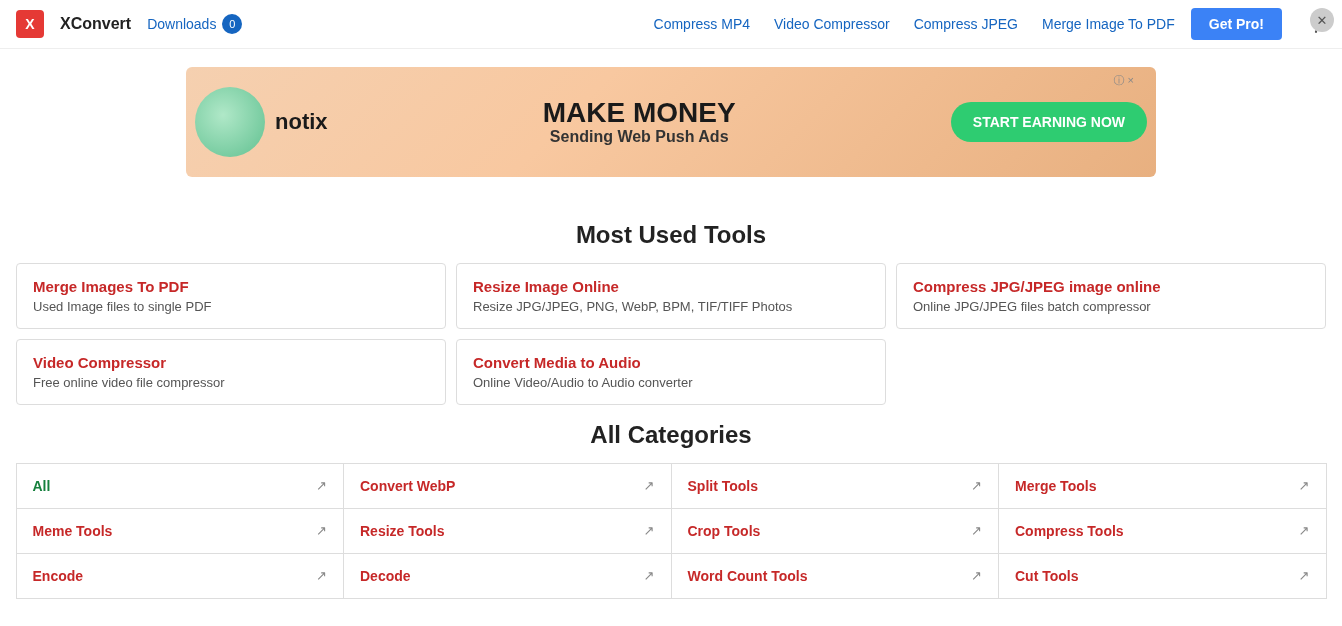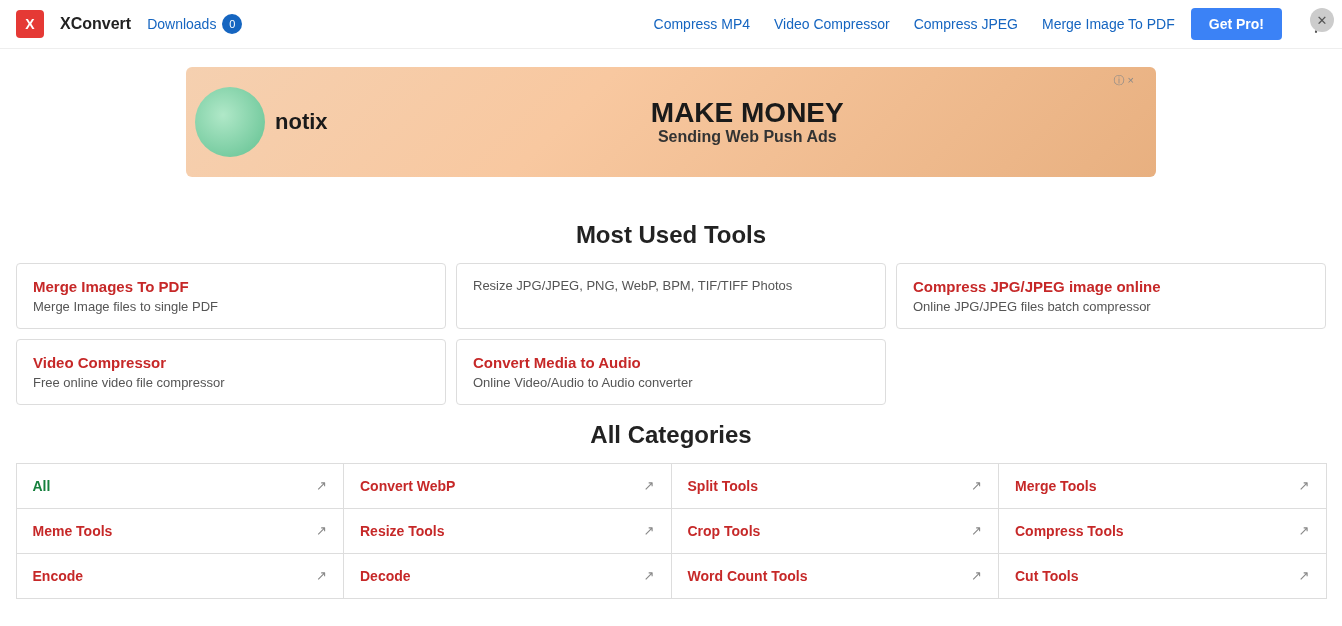--- a/index.html
+++ b/index.html
@@ -259,36 +259,38 @@
   <div class="ad-banner">
     <div class="ad-banner-inner">
       <div class="ad-left">
         <div class="notix-circle"></div>
         <span class="notix-logo">notix</span>
       </div>
       <div class="ad-center">
         <div class="ad-headline">MAKE MONEY</div>
         <div class="ad-sub">Sending Web Push Ads</div>
       </div>
+      <button class="ad-cta">START EARNING NOW</button>
     </div>
     <span class="ad-info">ⓘ ×</span>
   </div>
 </div>
 
 <button class="page-close-btn">✕</button>
 
 <main class="main">
 
   <h2 class="section-title">Most Used Tools</h2>
   <div class="tools-grid">
     <div class="tool-card">
       <div class="tool-card-title">Merge Images To PDF</div>
-      <div class="tool-card-desc">Merge Image files to single PDF</div>
-    </div>
-    <div class="tool-card">
+      <div class="tool-card-desc">Used Image files to single PDF</div>
+    </div>
+    <div class="tool-card">
+      <div class="tool-card-title">Resize Image Online</div>
       <div class="tool-card-desc">Resize JPG/JPEG, PNG, WebP, BPM, TIF/TIFF Photos</div>
     </div>
     <div class="tool-card">
       <div class="tool-card-title">Compress JPG/JPEG image online</div>
       <div class="tool-card-desc">Online JPG/JPEG files batch compressor</div>
     </div>
     <div class="tool-card">
       <div class="tool-card-title">Video Compressor</div>
       <div class="tool-card-desc">Free online video file compressor</div>
     </div>

